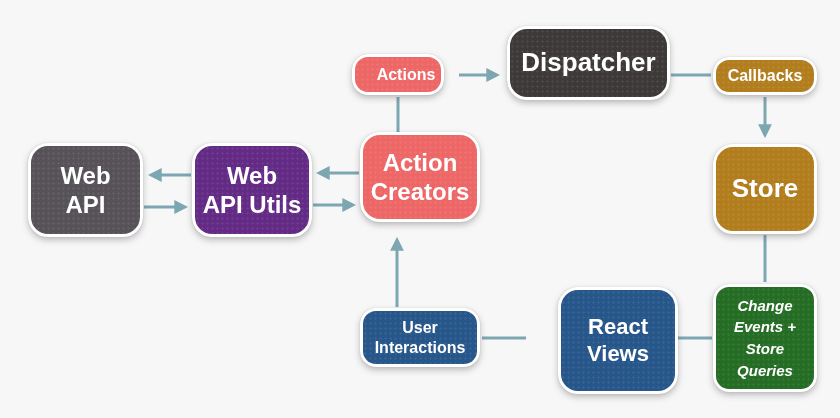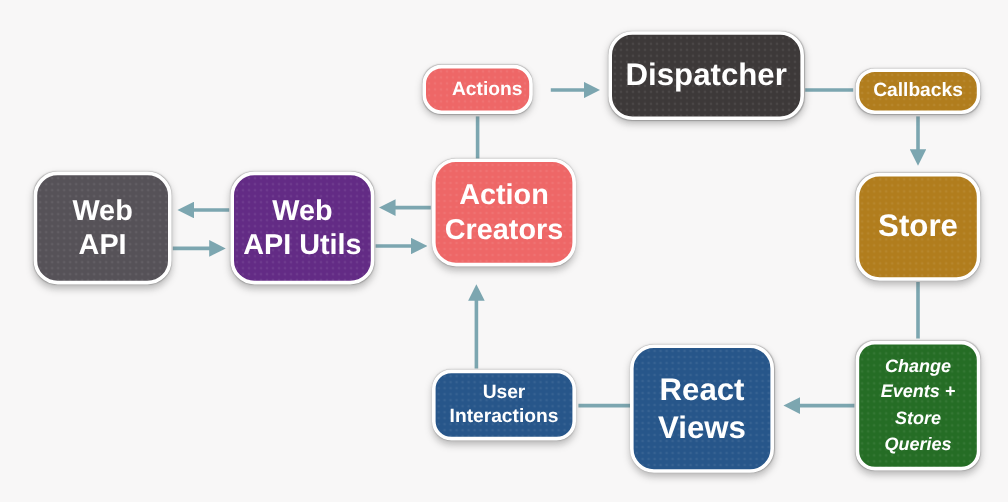--- a/index.html
+++ b/index.html
@@ -21,21 +21,21 @@
   .big{border-radius:20px;font-size:24px;}
   .small{border-radius:16px;font-size:16px;}
   .n-webapi{left:28px;top:143px;width:115px;height:94px;background-color:#565258;}
   .n-webapiutils{left:192px;top:143px;width:120px;height:94px;background-color:#632b85;}
   .n-actioncreators{left:360px;top:132px;width:120px;height:90px;background-color:#ee6767;}
   .n-actions{left:352px;top:54px;width:92px;height:41px;background-color:#ee6767;padding-left:16px;}
   .n-dispatcher{left:507px;top:26px;width:163px;height:74px;background-color:#3d3939;font-size:26px;}
   .n-callbacks{left:713px;top:57px;width:104px;height:38px;background-color:#b17d1d;}
   .n-store{left:713px;top:144px;width:104px;height:90px;background-color:#b17d1d;font-size:26px;}
   .n-change{left:713px;top:284px;width:104px;height:108px;background-color:#256d25;font-size:15px;line-height:1.45;font-style:italic;}
-  .n-reactviews{left:525px;top:287px;width:120px;height:107px;background-color:#27568a;font-size:26px;}
+  .n-reactviews{left:558px;top:287px;width:120px;height:107px;background-color:#27568a;font-size:22px;}
   .n-userinteractions{left:360px;top:308px;width:120px;height:59px;background-color:#27568a;}
 </style>
 </head>
 <body>
 
 <div class="canvas">
 
   <svg class="edges" viewBox="0 0 840 418" xmlns="http://www.w3.org/2000/svg">
     <defs>
       <marker id="ah" viewBox="0 0 10 10" refX="7" refY="5" markerWidth="4.6" markerHeight="4.6" orient="auto">

